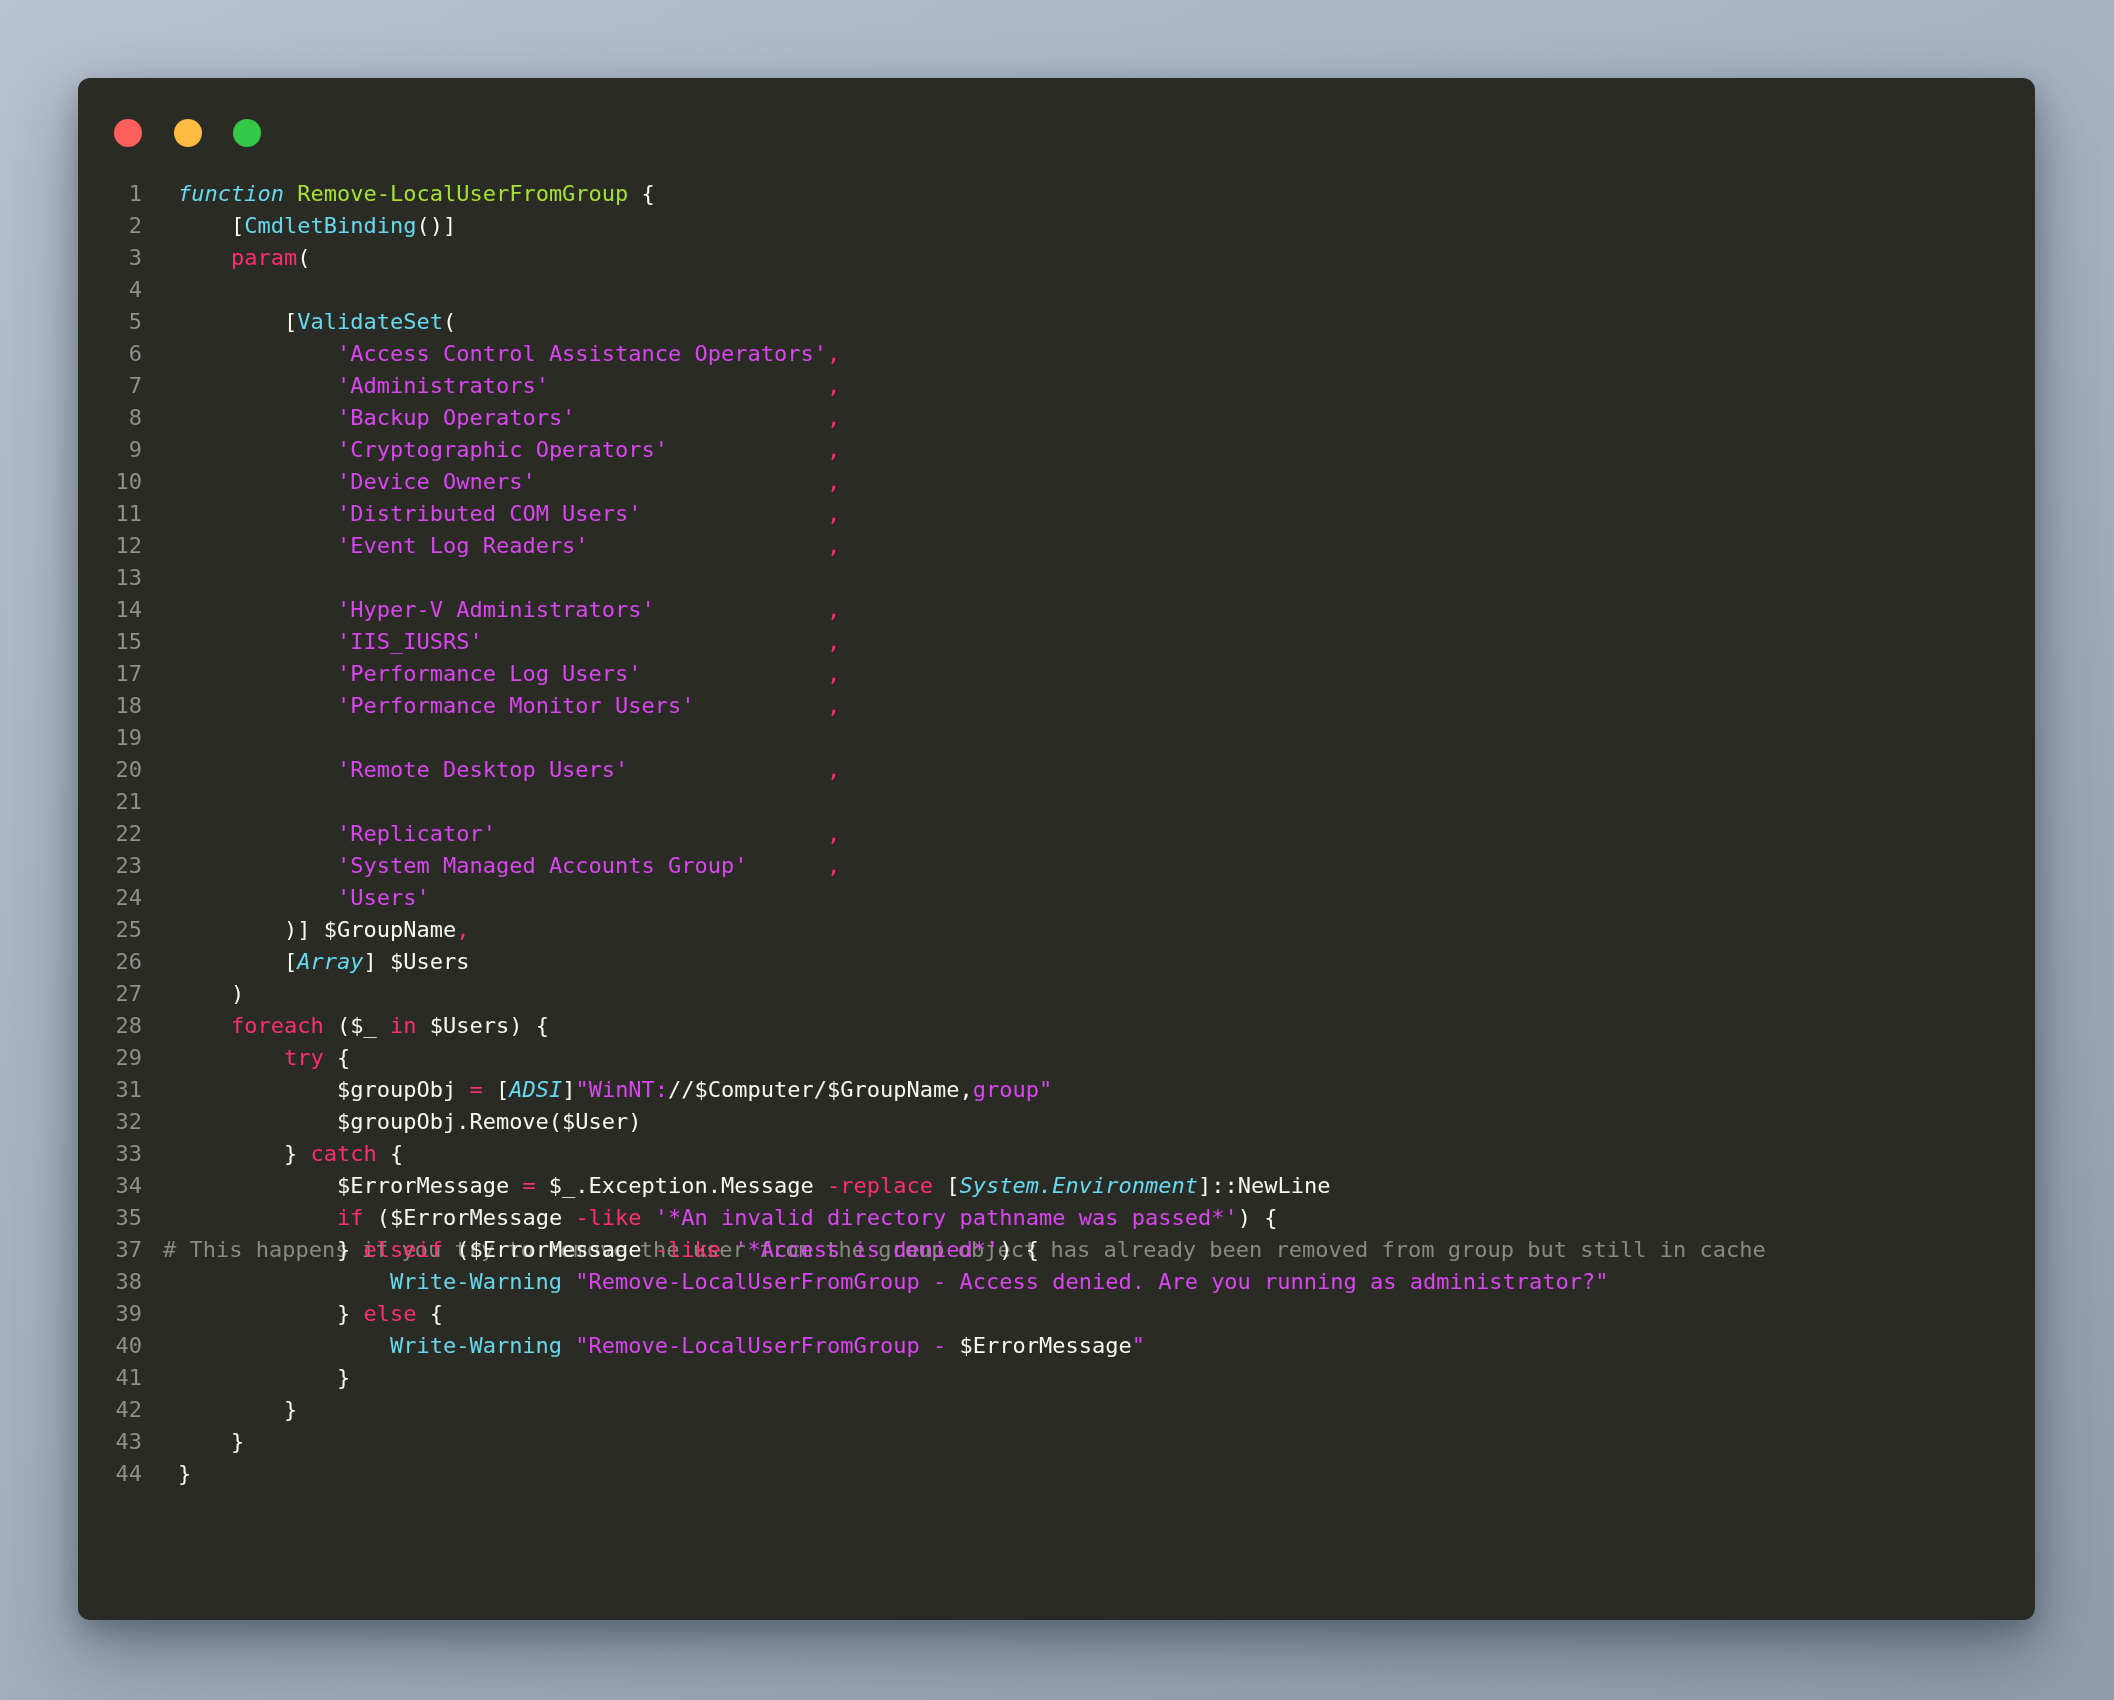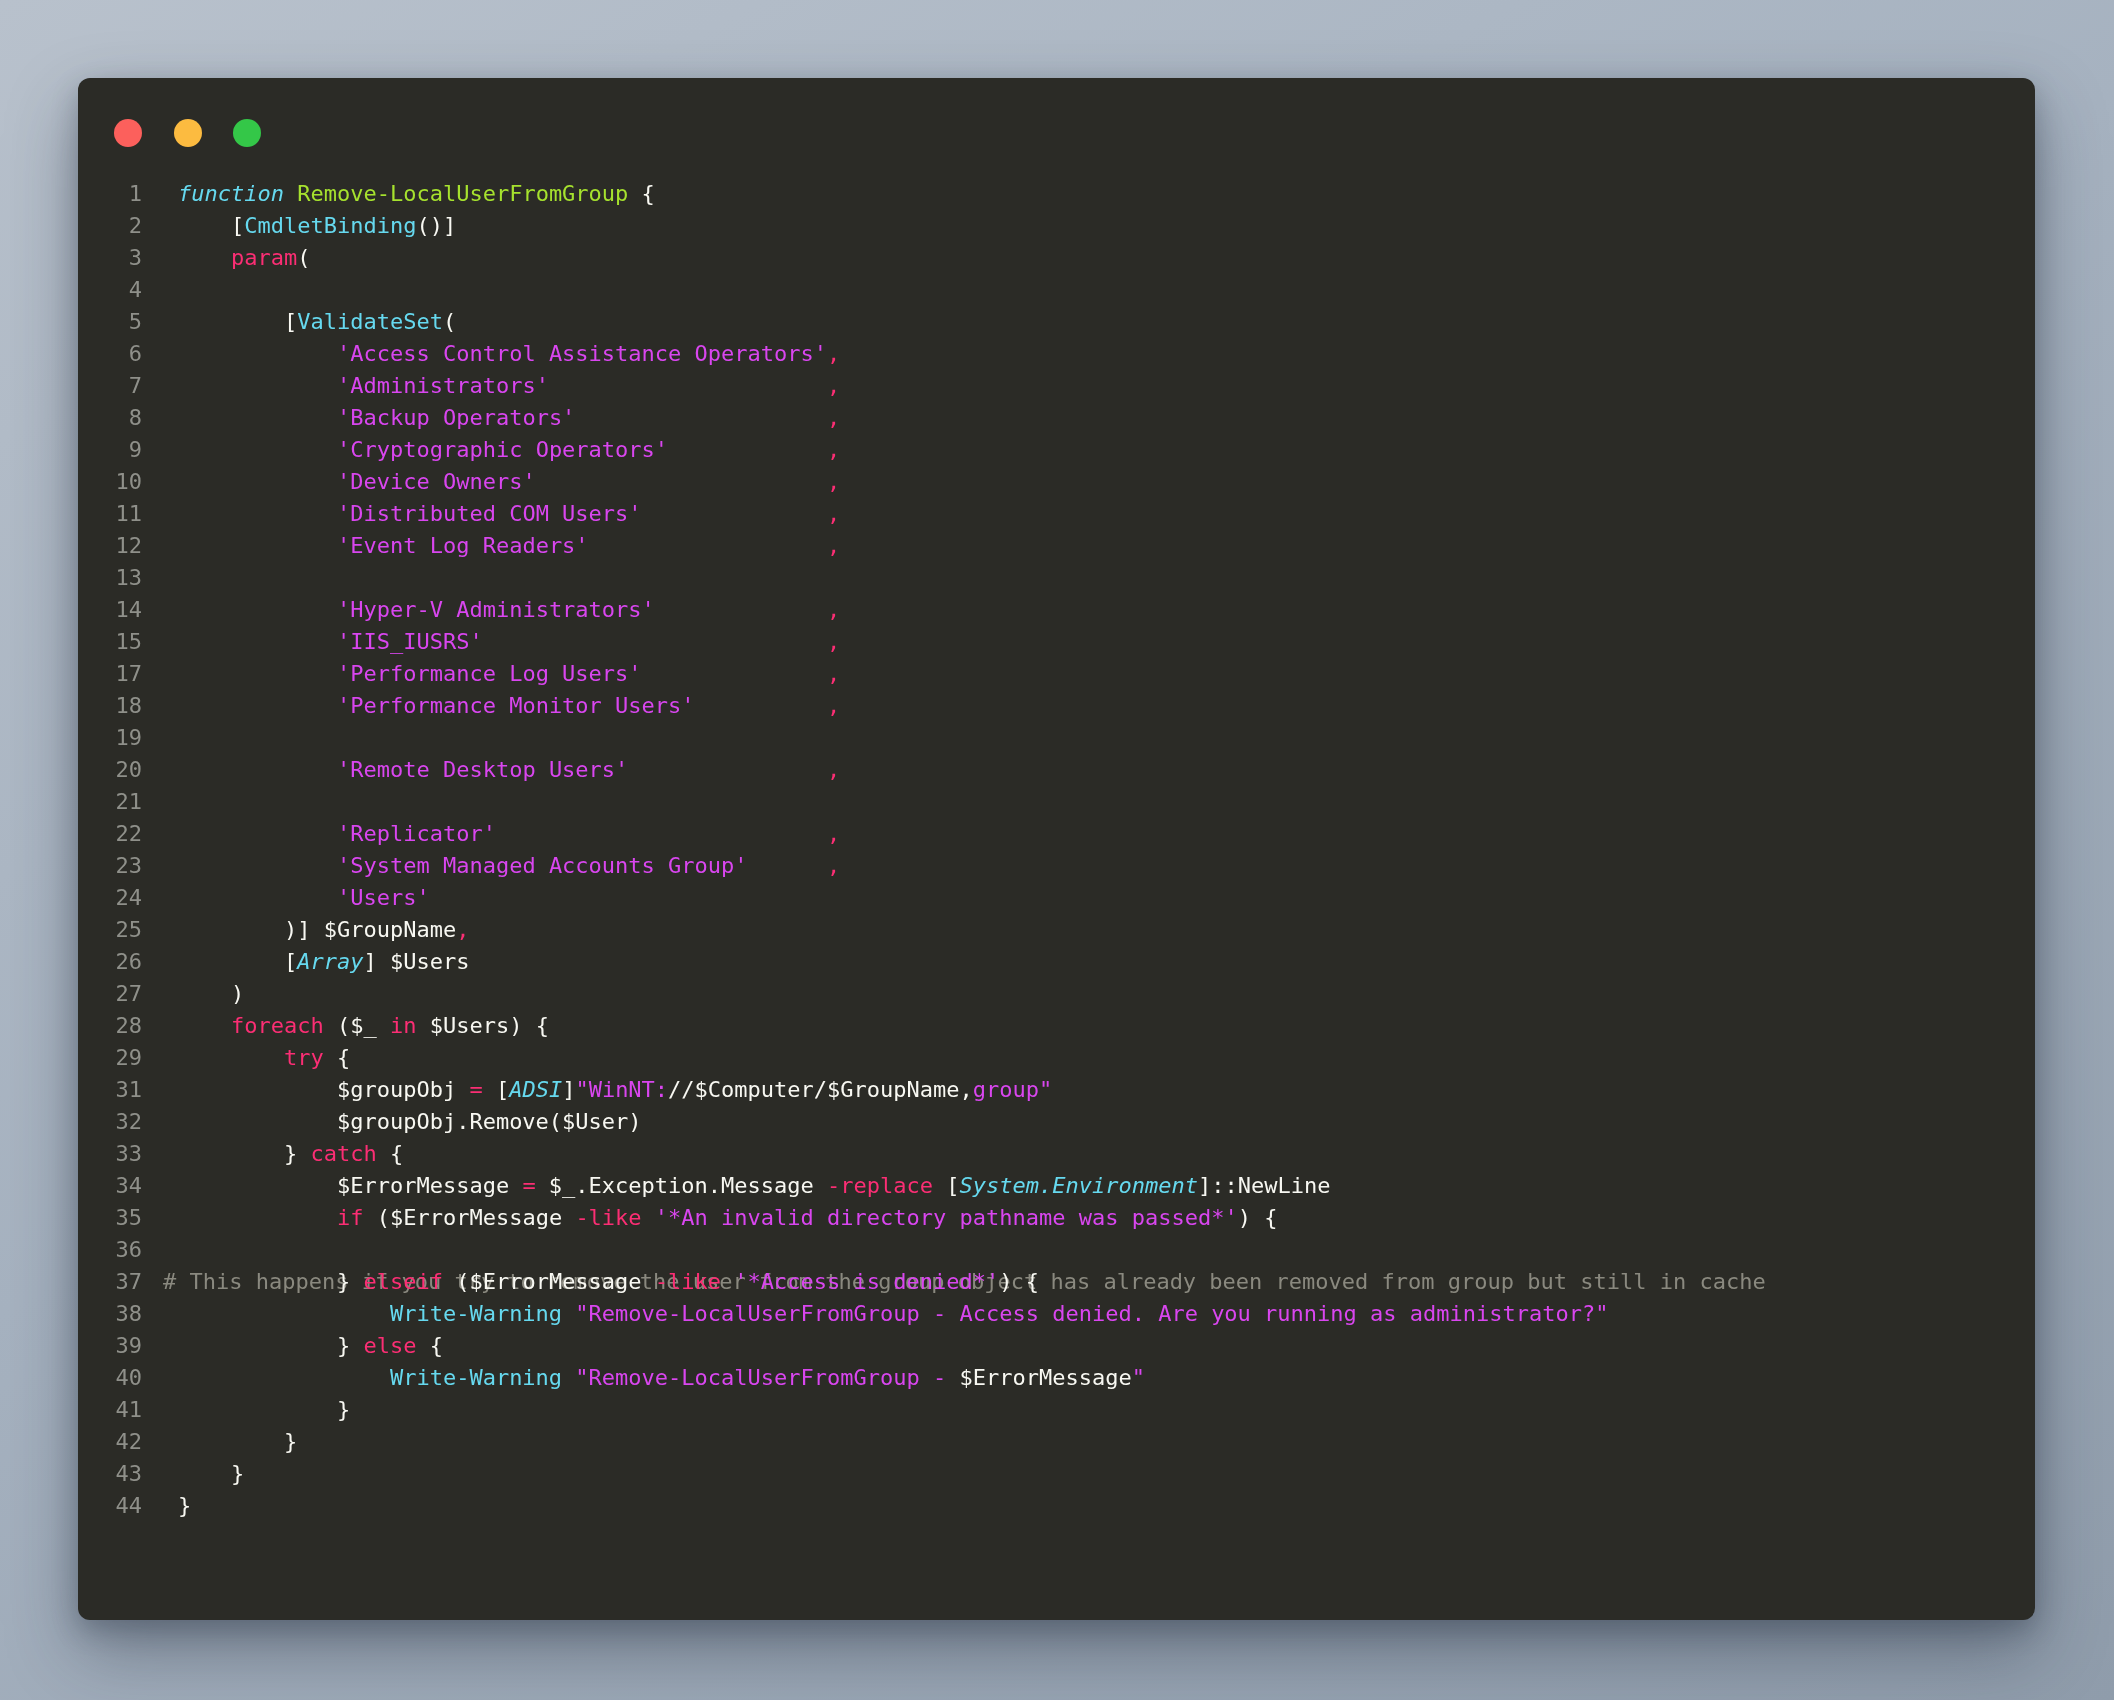--- a/index.html
+++ b/index.html
@@ -63,21 +63,20 @@
       <div class="line"><span class="ln">25</span><span class="src"><span class="t-p">        )] $GroupName</span><span class="t-k">,</span></span></div>
       <div class="line"><span class="ln">26</span><span class="src"><span class="t-p">        [</span><span class="t-ci">Array</span><span class="t-p">] $Users</span></span></div>
       <div class="line"><span class="ln">27</span><span class="src"><span class="t-p">    )</span></span></div>
       <div class="line"><span class="ln">28</span><span class="src"><span class="t-p">    </span><span class="t-k">foreach</span><span class="t-p"> ($_ </span><span class="t-k">in</span><span class="t-p"> $Users) {</span></span></div>
       <div class="line"><span class="ln">29</span><span class="src"><span class="t-p">        </span><span class="t-k">try</span><span class="t-p"> {</span></span></div>
       <div class="line"><span class="ln">31</span><span class="src"><span class="t-p">            $groupObj </span><span class="t-k">=</span><span class="t-p"> [</span><span class="t-ci">ADSI</span><span class="t-p">]</span><span class="t-s">"WinNT:</span><span class="t-p">//$Computer/$GroupName,</span><span class="t-s">group"</span></span></div>
       <div class="line"><span class="ln">32</span><span class="src"><span class="t-p">            $groupObj.Remove($User)</span></span></div>
       <div class="line"><span class="ln">33</span><span class="src"><span class="t-p">        } </span><span class="t-k">catch</span><span class="t-p"> {</span></span></div>
       <div class="line"><span class="ln">34</span><span class="src"><span class="t-p">            $ErrorMessage </span><span class="t-k">=</span><span class="t-p"> $_.Exception.Message </span><span class="t-k">-replace</span><span class="t-p"> [</span><span class="t-ci">System.Environment</span><span class="t-p">]::NewLine</span></span></div>
       <div class="line"><span class="ln">35</span><span class="src"><span class="t-p">            </span><span class="t-k">if</span><span class="t-p"> ($ErrorMessage </span><span class="t-k">-like</span><span class="t-p"> </span><span class="t-s">'*An invalid directory pathname was passed*'</span><span class="t-p">) {</span></span></div>
-      <div class="line"><span class="ln">36</span><span class="src"></span></div>
       <div class="line"><span class="ln">37</span><span class="src"><span class="under"># This happens if you try to remove the user from the group object has already been removed from group but still in cache</span><span class="t-p">            } </span><span class="t-k">elseif</span><span class="t-p"> ($ErrorMessage </span><span class="t-k">-like</span><span class="t-p"> </span><span class="t-s">'*Access is denied*'</span><span class="t-p">) {</span></span></div>
       <div class="line"><span class="ln">38</span><span class="src"><span class="t-p">                </span><span class="t-c">Write-Warning</span><span class="t-p"> </span><span class="t-s">"Remove-LocalUserFromGroup - Access denied. Are you running as administrator?"</span></span></div>
       <div class="line"><span class="ln">39</span><span class="src"><span class="t-p">            } </span><span class="t-k">else</span><span class="t-p"> {</span></span></div>
       <div class="line"><span class="ln">40</span><span class="src"><span class="t-p">                </span><span class="t-c">Write-Warning</span><span class="t-p"> </span><span class="t-s">"Remove-LocalUserFromGroup - </span><span class="t-p">$ErrorMessage</span><span class="t-s">"</span></span></div>
       <div class="line"><span class="ln">41</span><span class="src"><span class="t-p">            }</span></span></div>
       <div class="line"><span class="ln">42</span><span class="src"><span class="t-p">        }</span></span></div>
       <div class="line"><span class="ln">43</span><span class="src"><span class="t-p">    }</span></span></div>
       <div class="line"><span class="ln">44</span><span class="src"><span class="t-p">}</span></span></div>
     </div>
 </div>

